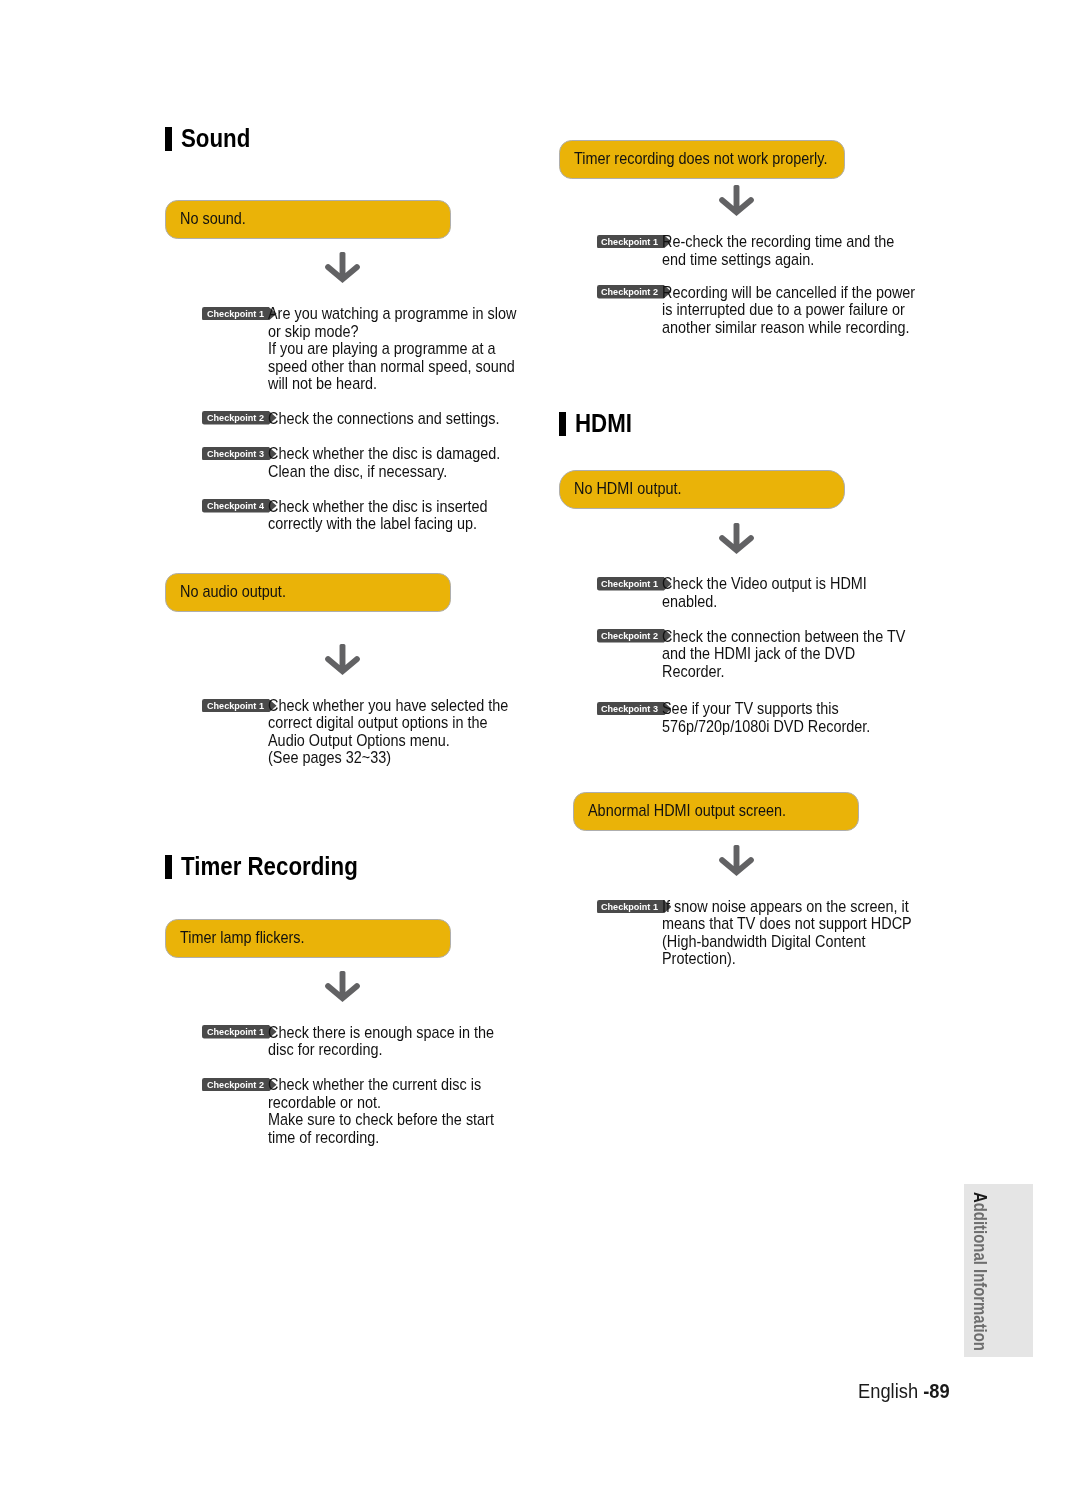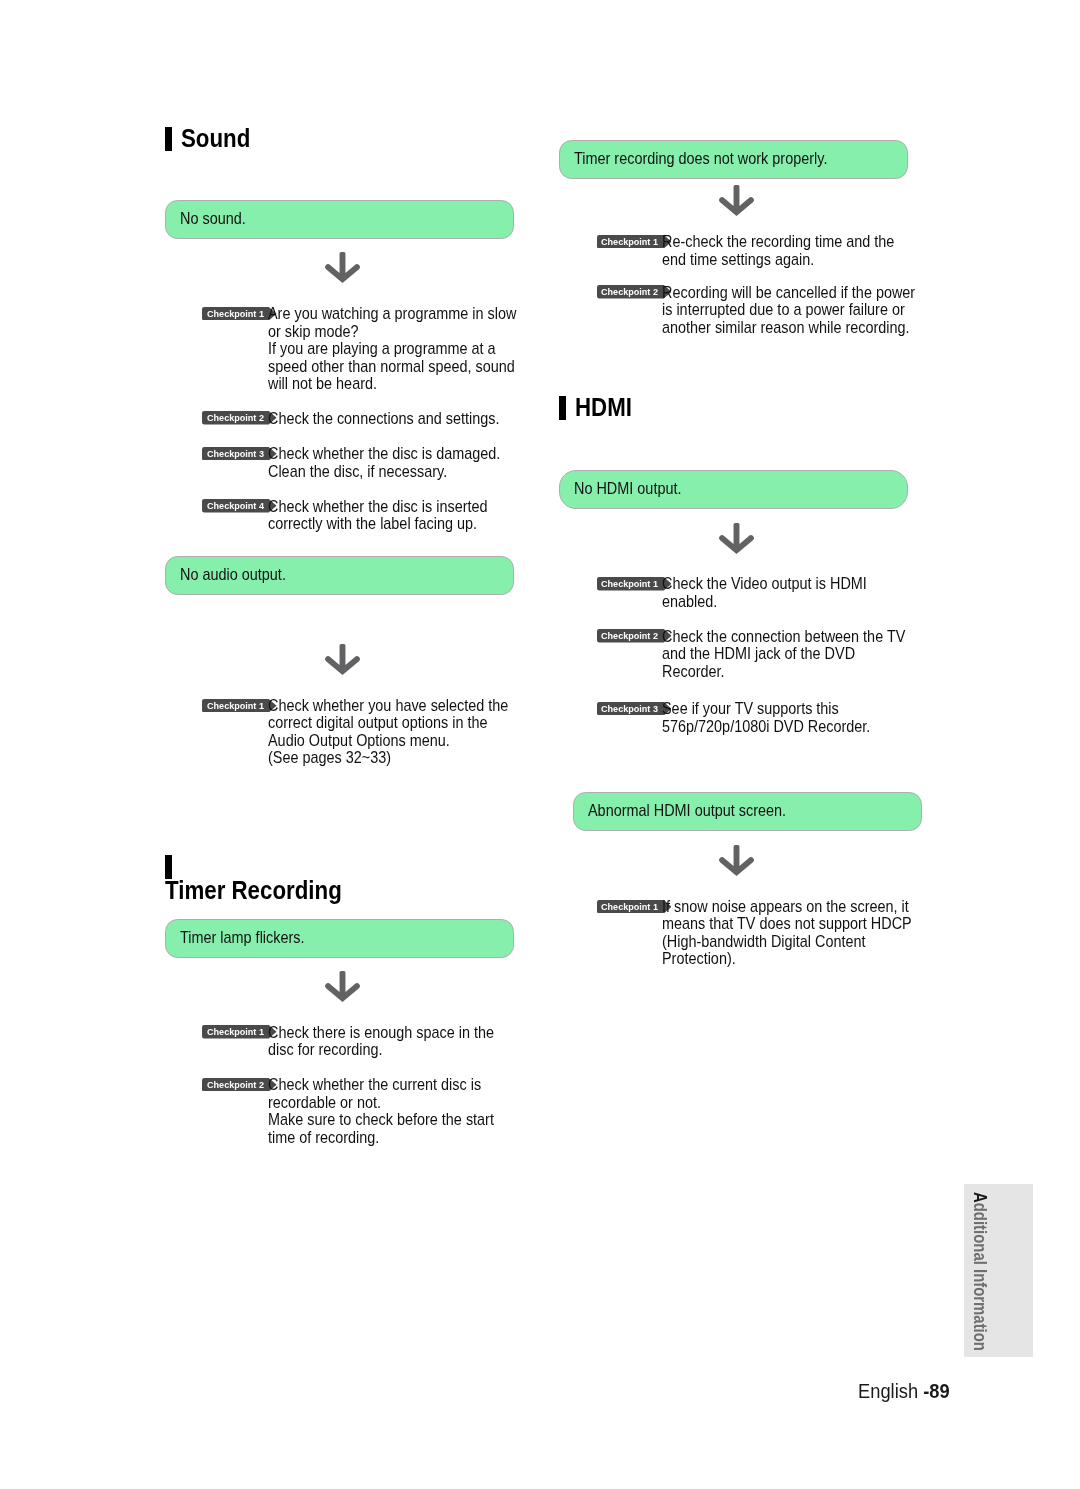--- a/index.html
+++ b/index.html
@@ -12,22 +12,22 @@
   #col-right{left:558.8px;}
 
   
   .section-head{position:absolute;left:0;display:flex;align-items:flex-start;}
   .section-head .bar{display:block;width:7.4px;height:24.2px;background:#000;margin-right:8.9px;flex:0 0 auto;}
   .section-head .htxt{display:block;font-weight:bold;font-size:25.7px;line-height:24.2px;color:#000;
        transform:scaleX(0.868) translateZ(0);transform-origin:0 0;white-space:nowrap;
        position:relative;top:-0.6px;}
 
   
-  .symptom{position:absolute;left:0;box-sizing:border-box;width:349px;height:39.1px;
-       border:1.35px solid #aeaeae;border-radius:12.6px;background:#86efac;}
+  .symptom{position:absolute;left:0;box-sizing:border-box;width:286px;height:39.1px;
+       border:1.35px solid #aeaeae;border-radius:12.6px;background:#eab308;}
   .symptom .stxt{position:absolute;left:14.4px;top:9.0px;font-size:15.9px;line-height:17.6px;color:#111;
        transform:scaleX(0.908) translateZ(0);transform-origin:0 0;white-space:nowrap;}
 
   
   .arrow{position:absolute;}
   .arrow svg{display:block;}
 
   
   .badge{position:absolute;left:1.8px;top:0;width:74.6px;height:13.5px;margin-left:36px;}
   .badge svg{position:absolute;left:0;top:0;}
@@ -114,21 +114,21 @@
           <svg width="74.6" height="13.5" viewBox="0 0 74.6 13.5">
             <path fill="#4a4a4a" d="M2.2 0 H66.8 L74.6 6.75 L66.8 13.5 H2.2 A2.2 2.2 0 0 1 0 11.3 V2.2 A2.2 2.2 0 0 1 2.2 0 Z"></path>
           </svg>
           <span class="btxt">Checkpoint 4</span>
         </div>
         <div class="cptext">
           <div>Check whether the disc is inserted</div>
           <div>correctly with the label facing up.</div>
         </div>
       </div>
-      <div class="symptom" style="top: 556px;">
+      <div class="symptom" style="top: 573px;">
         <span class="stxt">No audio output.</span>
       </div>
       <div class="arrow" style="top: 643.6px; left: 160.6px;">
         <svg width="35" height="31.2" viewBox="0 0 35 31.2">
           <path fill="#626264" d="M17.5 31.0 L1.05 17.15 A2.95 2.95 0 0 1 0.95 13.0 A2.95 2.95 0 0 1 5.1 12.9 L14.55 21.0 L14.55 1.6 A1.6 1.6 0 0 1 16.15 0 L18.85 0 A1.6 1.6 0 0 1 20.45 1.6 L20.45 21.0 L29.9 12.9 A2.95 2.95 0 0 1 34.05 13.0 A2.95 2.95 0 0 1 33.95 17.15 Z"></path>
         </svg>
       </div>
       <div class="cprow" style="top: 698.5px;">
         <div class="badge">
           <svg width="74.6" height="13.5" viewBox="0 0 74.6 13.5">
@@ -136,21 +136,21 @@
           </svg>
           <span class="btxt">Checkpoint 1</span>
         </div>
         <div class="cptext">
           <div>Check whether you have selected the</div>
           <div>correct digital output options in the</div>
           <div>Audio Output Options menu.</div>
           <div>(See pages 32~33)</div>
         </div>
       </div>
-      <div class="section-head" style="top: 854.7px; flex-direction: column;">
+      <div class="section-head" style="top: 854.7px;">
         <span class="bar"></span>
         <span class="htxt">Timer Recording</span>
       </div>
       <div class="symptom" style="top: 919.1px;">
         <span class="stxt">Timer lamp flickers.</span>
       </div>
       <div class="arrow" style="top: 971.3px; left: 160.6px;">
         <svg width="35" height="31.2" viewBox="0 0 35 31.2">
           <path fill="#626264" d="M17.5 31.0 L1.05 17.15 A2.95 2.95 0 0 1 0.95 13.0 A2.95 2.95 0 0 1 5.1 12.9 L14.55 21.0 L14.55 1.6 A1.6 1.6 0 0 1 16.15 0 L18.85 0 A1.6 1.6 0 0 1 20.45 1.6 L20.45 21.0 L29.9 12.9 A2.95 2.95 0 0 1 34.05 13.0 A2.95 2.95 0 0 1 33.95 17.15 Z"></path>
         </svg>
@@ -209,21 +209,21 @@
             <path fill="#4a4a4a" d="M2.2 0 H66.8 L74.6 6.75 L66.8 13.5 H2.2 A2.2 2.2 0 0 1 0 11.3 V2.2 A2.2 2.2 0 0 1 2.2 0 Z"></path>
           </svg>
           <span class="btxt">Checkpoint 2</span>
         </div>
         <div class="cptext">
           <div>Recording will be cancelled if the power</div>
           <div>is interrupted due to a power failure or</div>
           <div>another similar reason while recording.</div>
         </div>
       </div>
-      <div class="section-head" style="top: 396px; justify-content: center;">
+      <div class="section-head" style="top: 412px; justify-content: center;">
         <span class="bar"></span>
         <span class="htxt">HDMI</span>
       </div>
       <div class="symptom" style="top: 469.8px; border-radius: 17px;">
         <span class="stxt">No HDMI output.</span>
       </div>
       <div class="arrow" style="top: 522.7px; left: 160.6px;">
         <svg width="35" height="31.2" viewBox="0 0 35 31.2">
           <path fill="#626264" d="M17.5 31.0 L1.05 17.15 A2.95 2.95 0 0 1 0.95 13.0 A2.95 2.95 0 0 1 5.1 12.9 L14.55 21.0 L14.55 1.6 A1.6 1.6 0 0 1 16.15 0 L18.85 0 A1.6 1.6 0 0 1 20.45 1.6 L20.45 21.0 L29.9 12.9 A2.95 2.95 0 0 1 34.05 13.0 A2.95 2.95 0 0 1 33.95 17.15 Z"></path>
         </svg>

